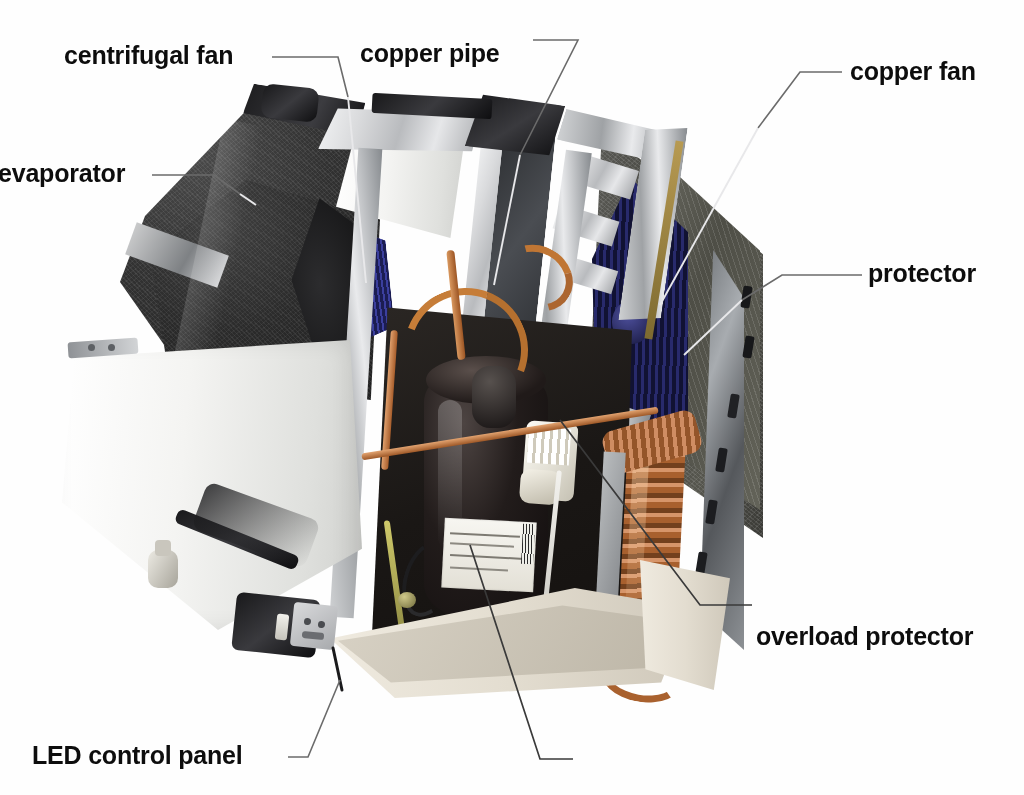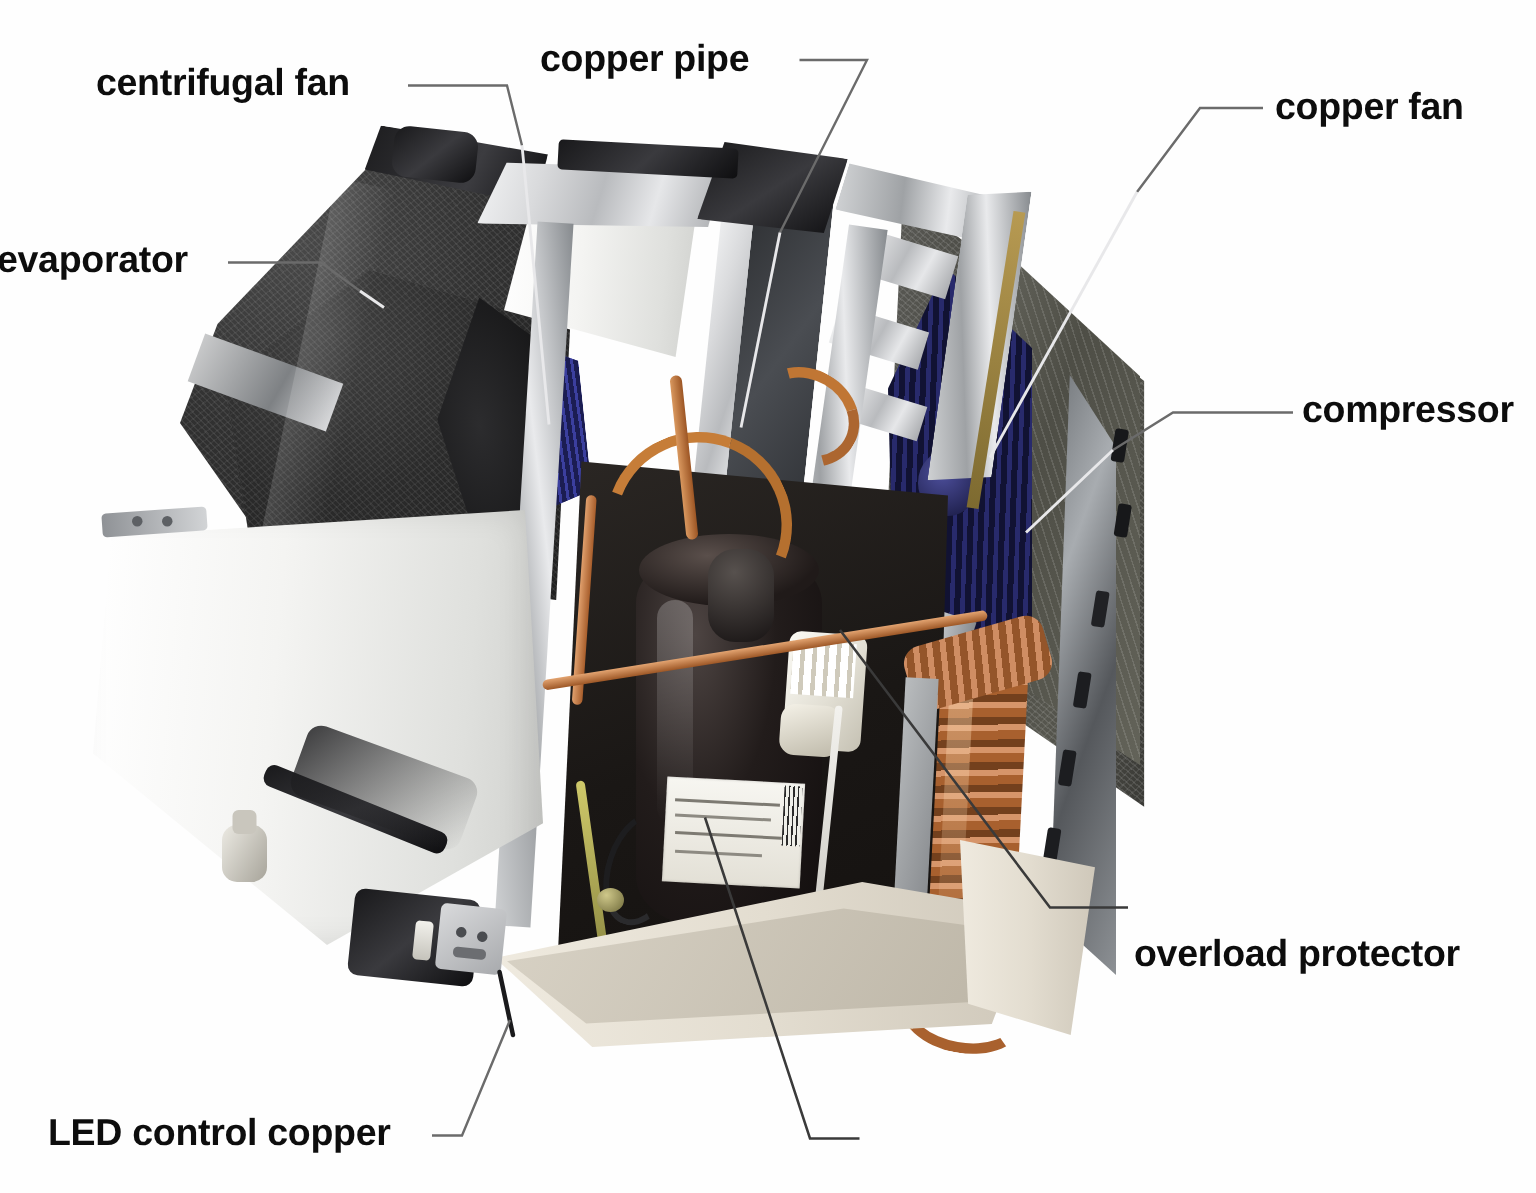--- a/index.html
+++ b/index.html
@@ -268,26 +268,26 @@
 
     <path class="leader-dark" d="M 752 605 L 700 605 L 560 420"></path>
 
     <path class="leader" d="M 288 757 L 308 757 L 340 680"></path>
 
     <path class="leader-dark" d="M 573 759 L 540 759 L 470 545"></path>
   </svg>
 
   <div class="label" style="left:64px;top:43px;font-size:25px;">centrifugal fan</div>
 
-  <div class="label" style="left:360px;top:27px;font-size:25px;">copper pipe</div>
+  <div class="label" style="left:360px;top:41px;font-size:25px;">copper pipe</div>
 
   <div class="label" style="left:850px;top:59px;font-size:25px;">copper fan</div>
 
   <div class="label" style="left:-2px;top:161px;font-size:25px;">evaporator</div>
 
-  <div class="label" style="left:868px;top:261px;font-size:25px;">compressor</div>
+  <div class="label" style="left:868px;top:261px;font-size:25px;">protector</div>
 
   <div class="label" style="left:756px;top:624px;font-size:25px;">overload protector</div>
 
-  <div class="label" style="left:32px;top:743px;font-size:25px;">LED control copper</div>
+  <div class="label" style="left:32px;top:743px;font-size:25px;">LED control panel</div>
 
 
 </div>
 
 </body></html>

